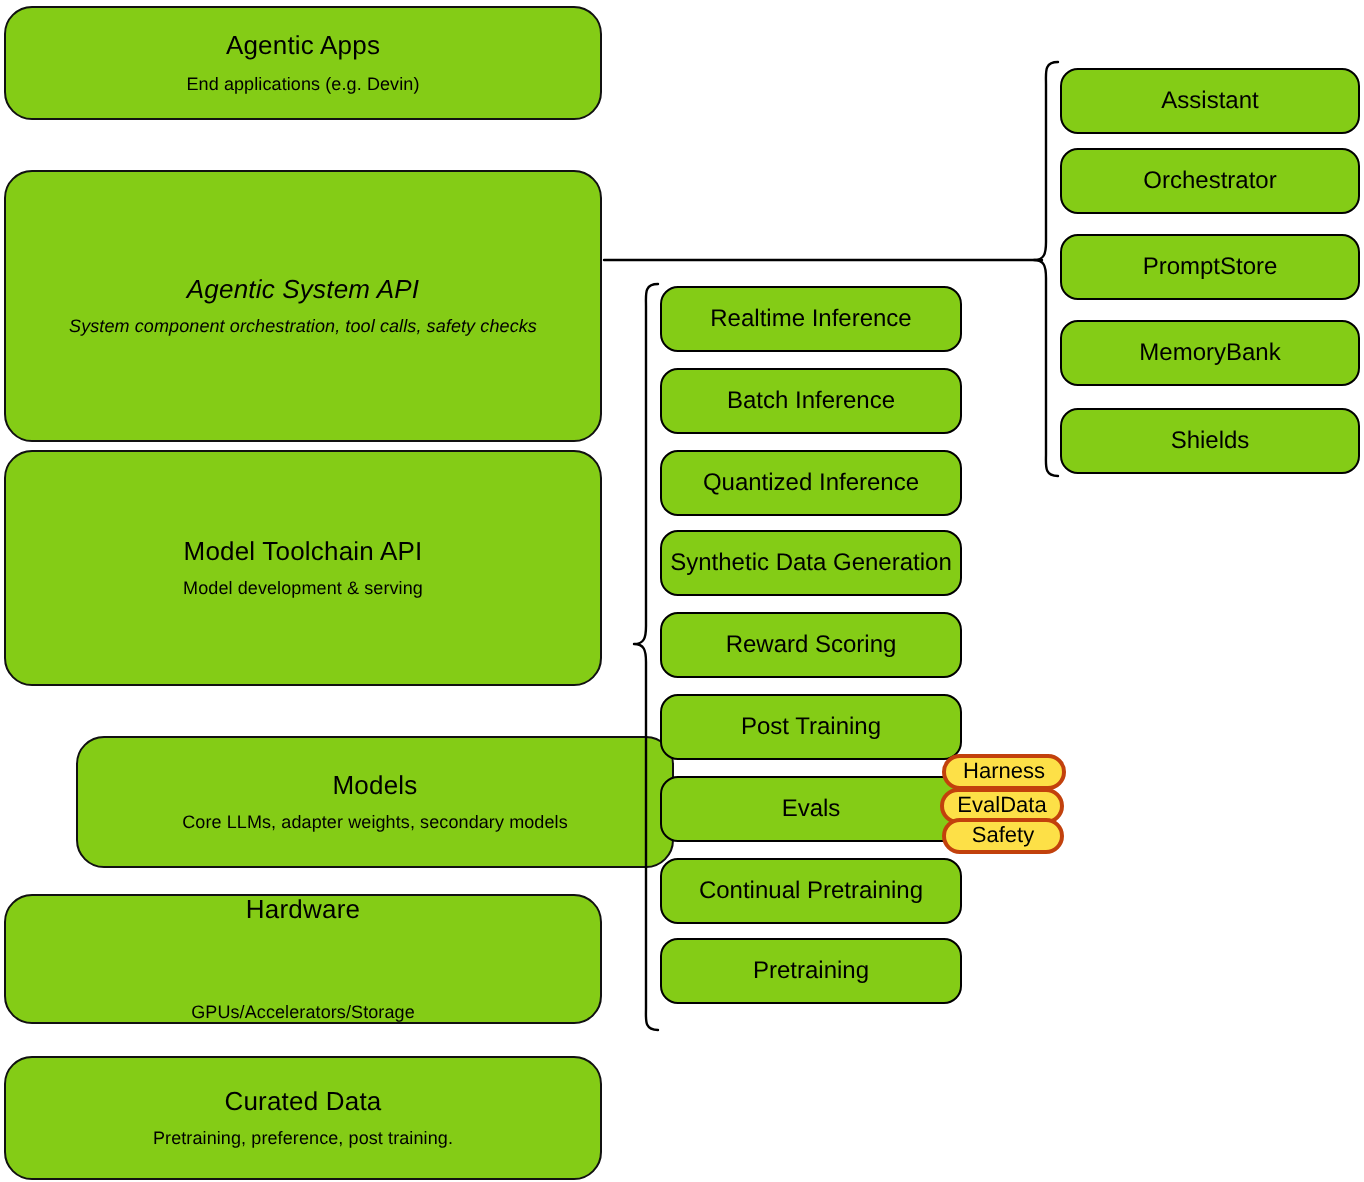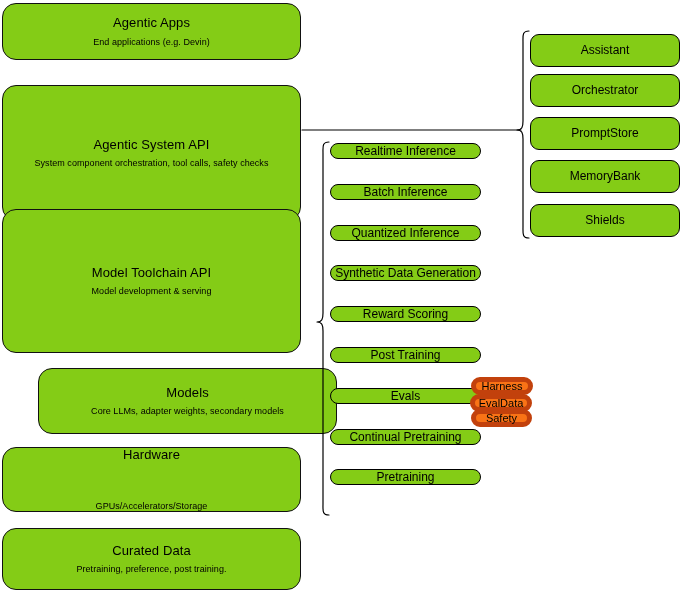--- a/index.html
+++ b/index.html
@@ -54,40 +54,40 @@
   .layer .sub {
     font-size: 9px;
     margin-top: 5px;
     letter-spacing: 0.05px;
   }
 
   
   .cap {
     left: 330px;
     width: 151px;
-    height: 16px;
+    height: 33px;
     border-radius: 9px;
     font-size: 12px;
   }
 
   
   .comp {
     left: 530px;
     width: 150px;
     height: 33px;
     border-radius: 9px;
     font-size: 12px;
   }
 
   
   .pill {
     position: absolute;
     box-sizing: border-box;
-    background: #f97316;
-    border: 5px solid #c2410c;
+    background: #fde047;
+    border: 2px solid #c2410c;
     border-radius: 10px;
     height: 18px;
     display: flex;
     align-items: center;
     justify-content: center;
     font-size: 11px;
     z-index: 5;
   }
 
   
@@ -111,26 +111,26 @@
 </head>
 <body>
 
 <div id="canvas">
 
   <div class="node layer" style="top:3px; height:57px;">
     <div class="title">Agentic Apps</div>
     <div class="sub">End applications (e.g. Devin)</div>
   </div>
 
-  <div class="node layer" style="top:85px; height:136px;">
+  <div class="node layer" style="top:85px; height:136px;font-style:italic;">
     <div class="title">Agentic System API</div>
     <div class="sub">System component orchestration, tool calls, safety checks</div>
   </div>
 
-  <div class="node layer" style="top:209px; height:144px;">
+  <div class="node layer" style="top:225px; height:118px;">
     <div class="title">Model Toolchain API</div>
     <div class="sub">Model development &amp; serving</div>
   </div>
 
   <div class="node layer" style="top:368px; height:66px;margin-left:36px;">
     <div class="title">Models</div>
     <div class="sub">Core LLMs, adapter weights, secondary models</div>
   </div>
 
   <div class="node layer" style="top:447px; height:65px;gap:32px;">

